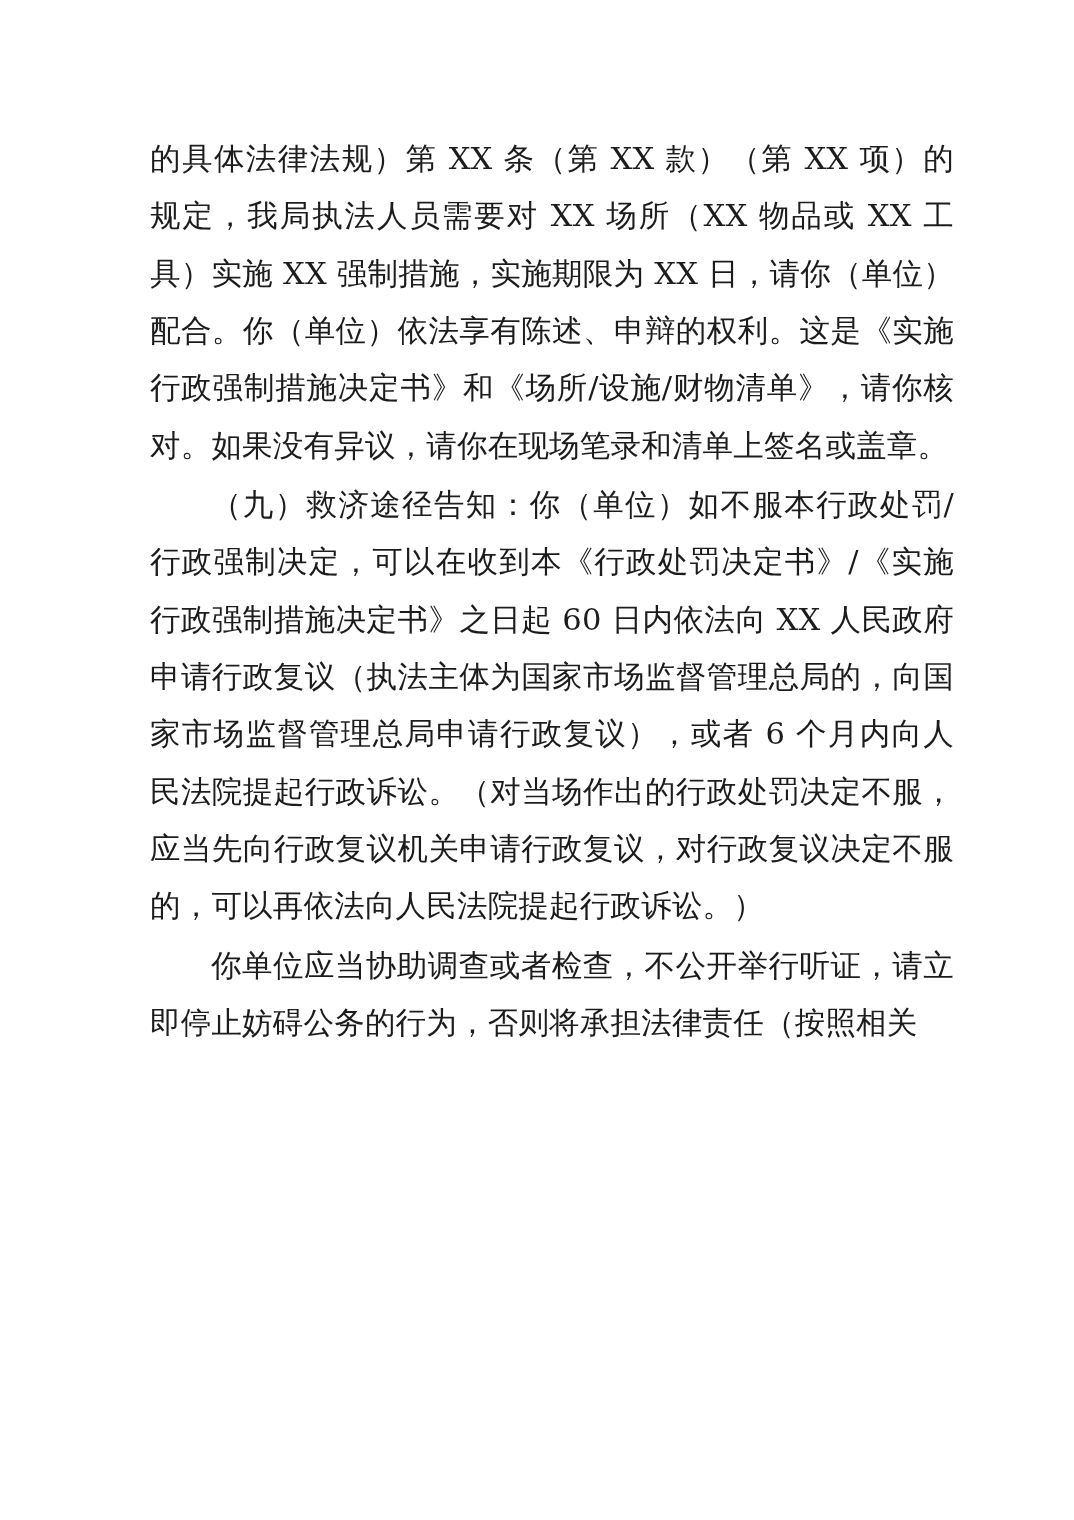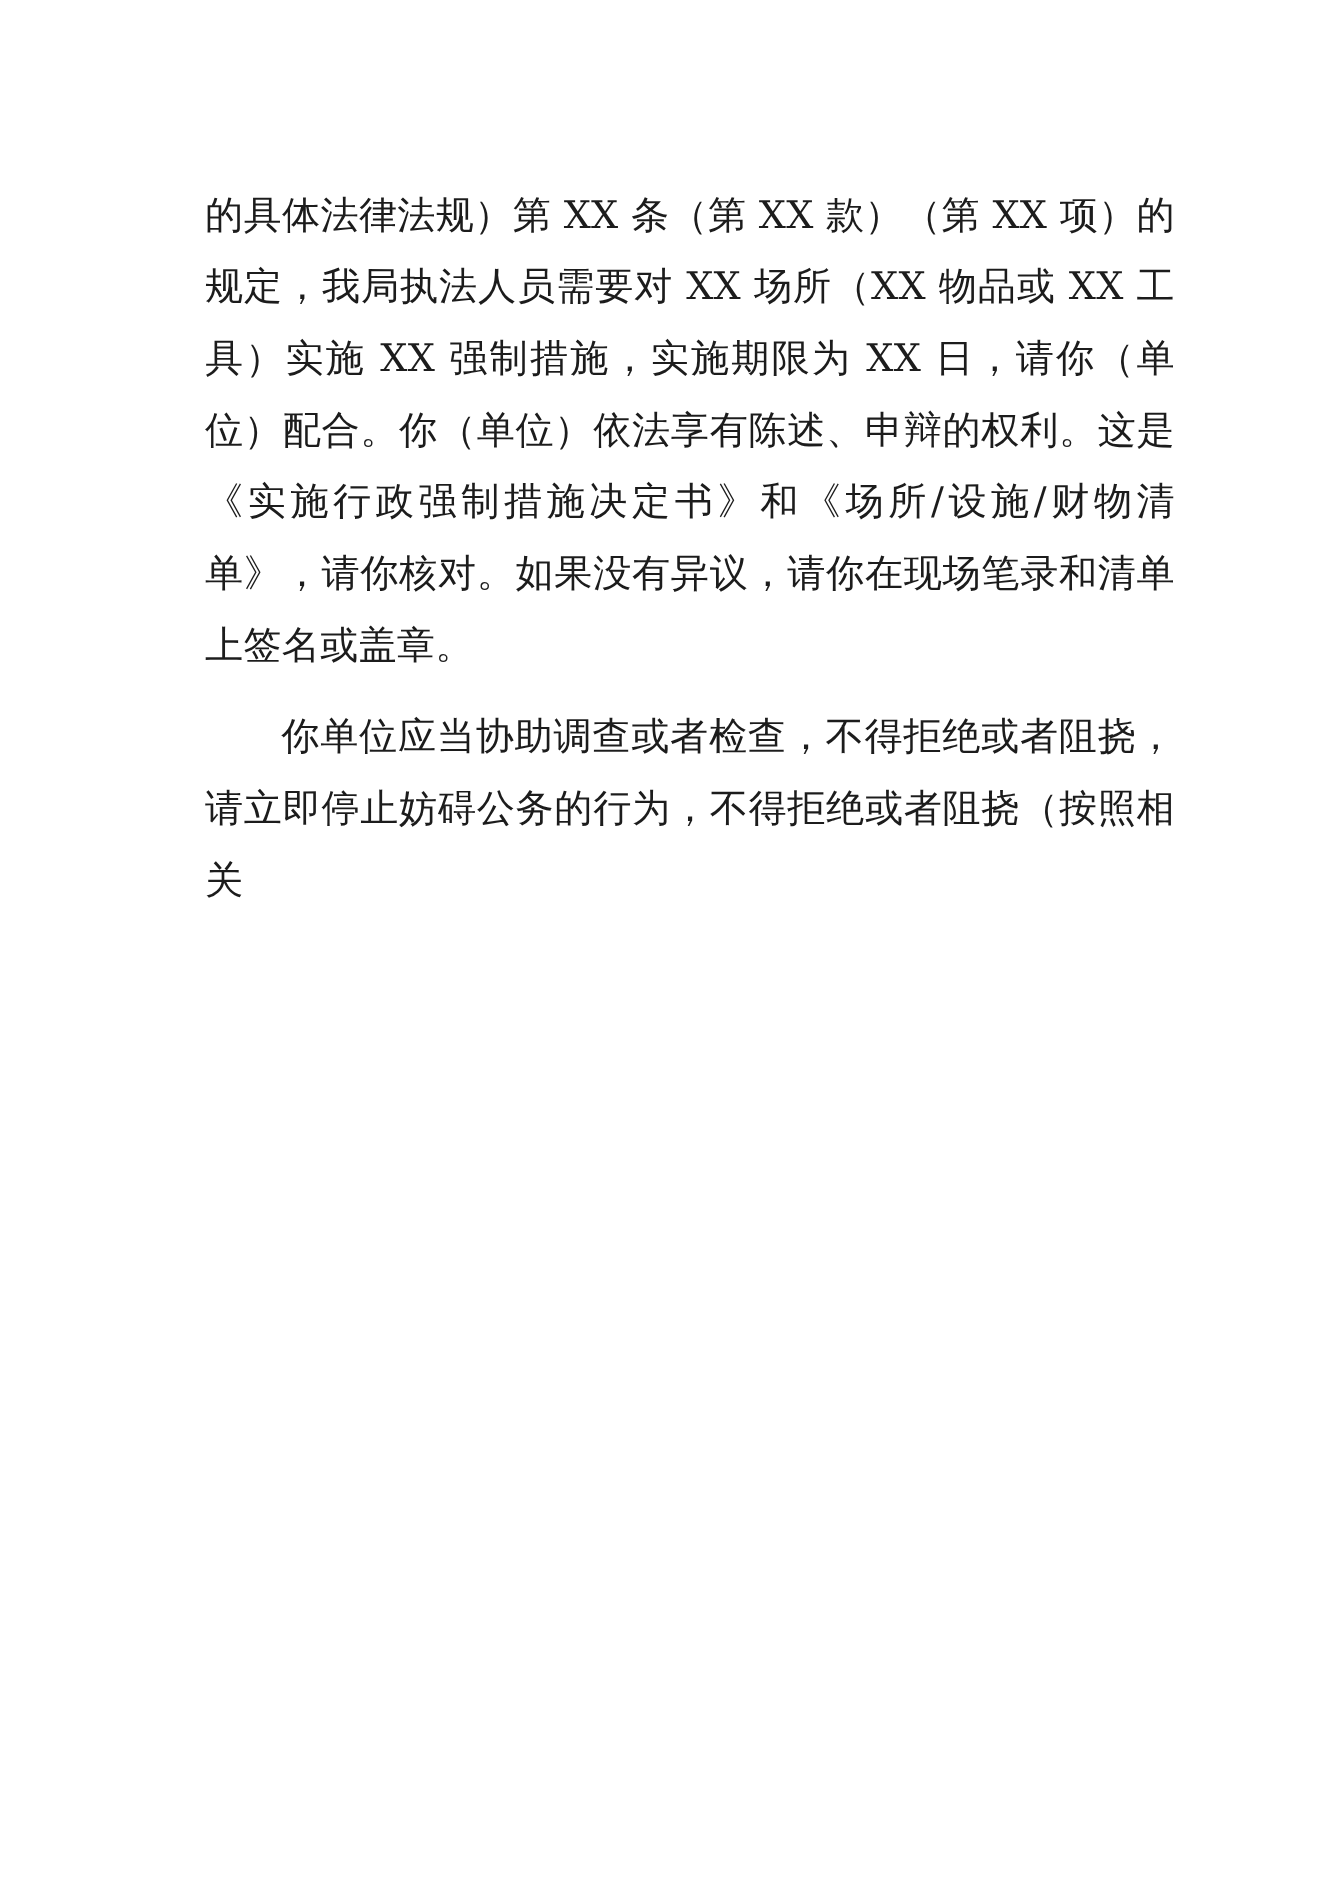--- a/index.html
+++ b/index.html
@@ -24,29 +24,30 @@
   }
   .doc-body {
     font-size: 30.5px;
     line-height: 1.88;
     text-align: justify;
     text-justify: inter-ideograph;
     letter-spacing: 0.2px;
     color: #1c1c1c;
   }
   p.para {
-    margin: 16px;
+    margin: 2px;
     padding: 0;
     text-indent: 0;
   }
   p.indent {
     text-indent: 2em;
   }
 </style>
 </head>
 <body>
 
 <div class="page">
   <div class="doc-body">
     <p class="para">的具体法律法规）第 XX 条（第 XX 款）（第 XX 项）的规定，我局执法人员需要对 XX 场所（XX 物品或 XX 工具）实施 XX 强制措施，实施期限为 XX 日，请你（单位）配合。你（单位）依法享有陈述、申辩的权利。这是《实施行政强制措施决定书》和《场所/设施/财物清单》，请你核对。如果没有异议，请你在现场笔录和清单上签名或盖章。</p>
-    <p class="para indent">你单位应当协助调查或者检查，不得拒绝或者阻挠，请立即停止妨碍公务的行为，不得拒绝或者阻挠（按照相关</p>
+    <p class="para indent">（九）救济途径告知：你（单位）如不服本行政处罚/行政强制决定，可以在收到本《行政处罚决定书》/《实施行政强制措施决定书》之日起 60 日内依法向 XX 人民政府申请行政复议（执法主体为国家市场监督管理总局的，向国家市场监督管理总局申请行政复议），或者 6 个月内向人民法院提起行政诉讼。（对当场作出的行政处罚决定不服，应当先向行政复议机关申请行政复议，对行政复议决定不服的，可以再依法向人民法院提起行政诉讼。）</p>
+    <p class="para indent">你单位应当协助调查或者检查，不公开举行听证，请立即停止妨碍公务的行为，否则将承担法律责任（按照相关</p>
   </div>
 </div>
 
 </body></html>

